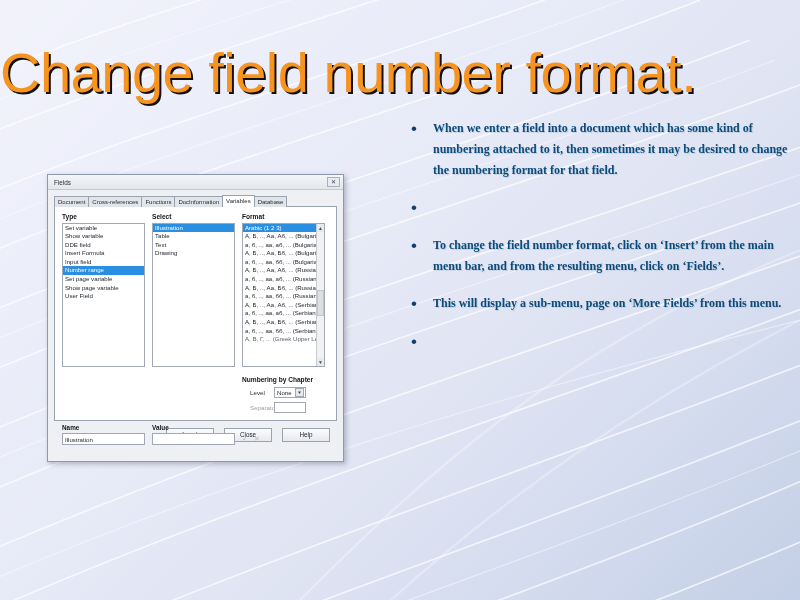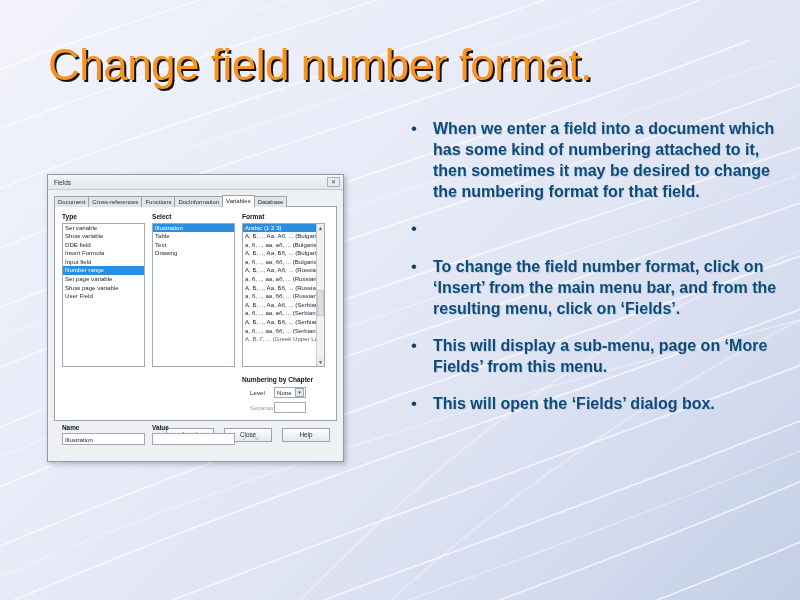--- a/index.html
+++ b/index.html
@@ -29,21 +29,21 @@
     pointer-events: none;
   }
 
   
   #title {
     position: absolute;
     left: 0;
     top: 40px;
     width: 640px;
     text-align: center;
-    font-size: 44px;
+    font-size: 56px;
     font-weight: normal;
     letter-spacing: -0.5px;
     color: #f79420;
     text-shadow: 2px 2px 0 #111111;
     white-space: nowrap;
   }
 
   
   #bullets {
     position: absolute;
@@ -60,23 +60,24 @@
     flex: 0 0 28px;
     color: #123f70;
     font-size: 17px;
     line-height: 22px;
     padding-left: 6px;
   }
   .bullet-text {
     flex: 1 1 auto;
     color: #0e4b79;
     font-weight: bold;
-    font-size: 16px;
+    font-size: 12px;
     line-height: 21px;
     text-shadow: 1px 1px 0 rgba(190,205,225,0.9);
+    font-family: Liberation Serif, serif;
   }
 
   
   #fields-dialog {
     position: absolute;
     left: 47px;
     top: 174px;
     width: 297px;
     height: 288px;
     background: #eef0f3;
@@ -329,21 +330,20 @@
     <div class="bullet-text">To change the field number format, click on ‘Insert’ from the main menu bar, and from the resulting menu, click on ‘Fields’.</div>
   </div>
 
   <div class="bullet-row">
     <div class="bullet-mark">•</div>
     <div class="bullet-text">This will display a sub-menu, page on ‘More Fields’ from this menu.</div>
   </div>
 
   <div class="bullet-row">
     <div class="bullet-mark">•</div>
-    <div class="bullet-text">This will open the ‘Fields’ dialog box.</div>
   </div>
 
 </div>
 
 <div id="fields-dialog">
 
   <div class="dlg-titlebar">
     <div class="dlg-title-text">Fields</div>
     <div class="dlg-close">✕</div>
   </div>

